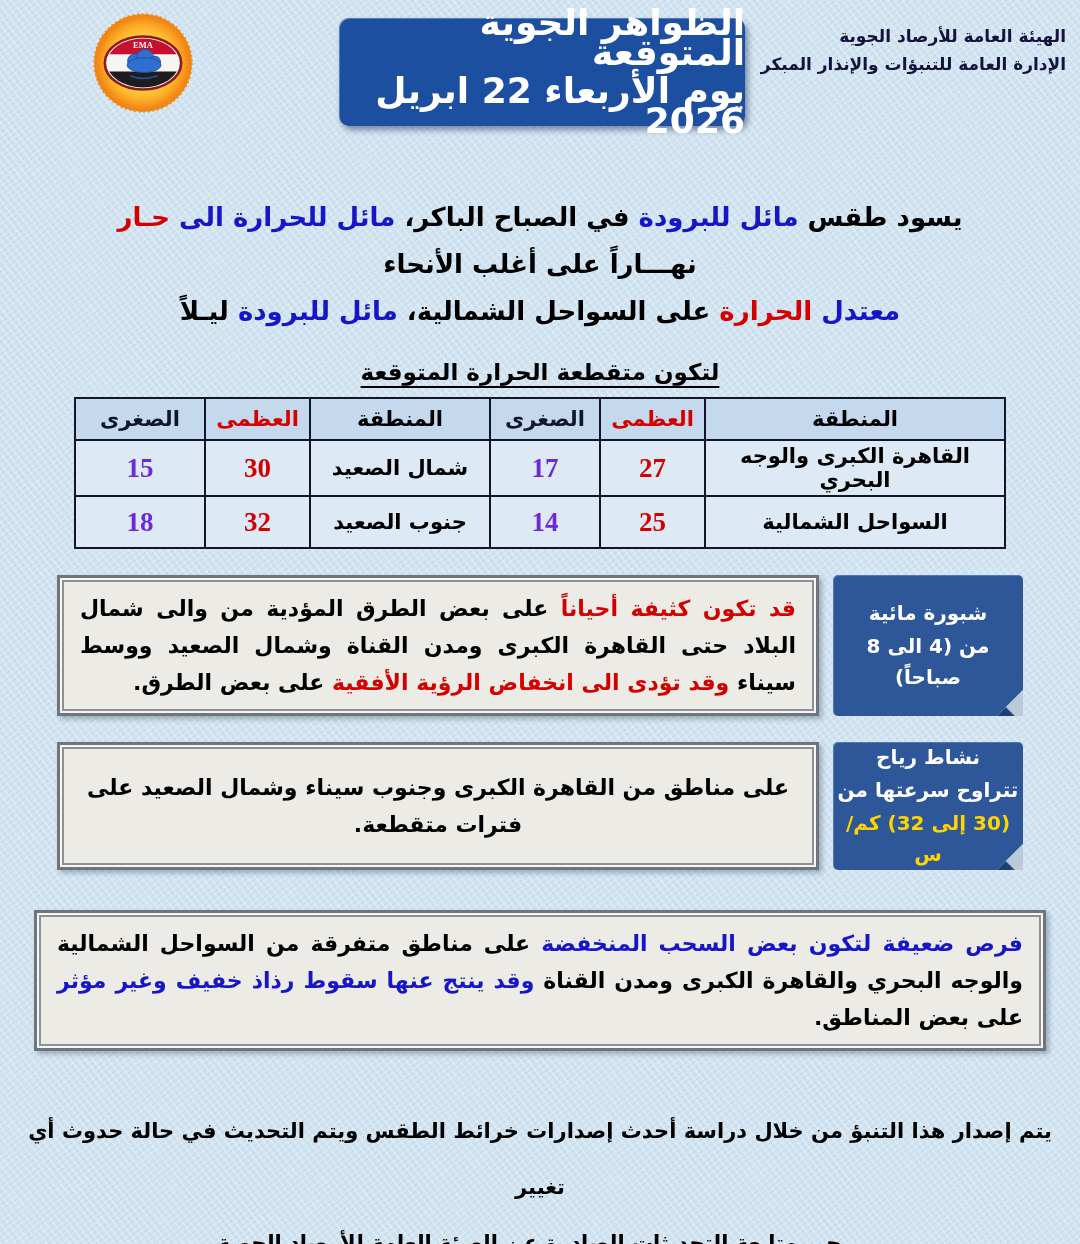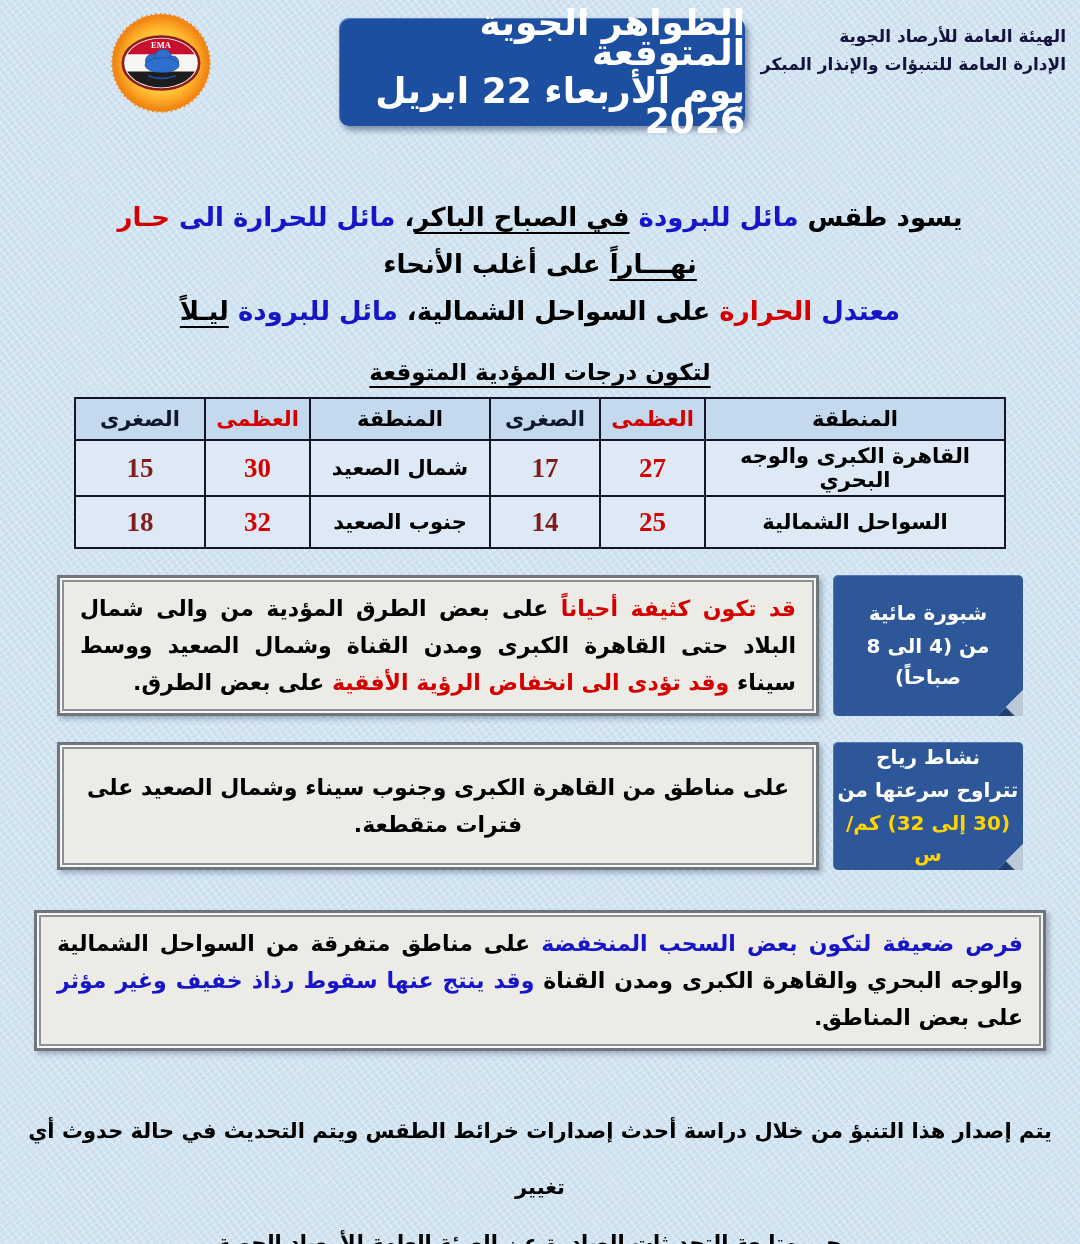--- a/index.html
+++ b/index.html
@@ -13,36 +13,36 @@
   }
   
   .top{position:relative;height:150px;}
   .org{position:absolute;top:22px;right:14px;text-align:right;font-weight:bold;
        font-size:17px;line-height:28px;color:#13133d;}
   .title-box{position:absolute;top:18px;right:335px;width:406px;height:108px;
        background:#1c4fa0;border-radius:10px;color:#fff;font-weight:bold;
        display:flex;flex-direction:column;justify-content:center;align-items:center;gap:8px;
        box-shadow:3px 4px 6px rgba(10,25,70,.45), inset 1px 1px 0 rgba(255,255,255,.25);}
   .title-box .t{font-size:36px;line-height:30px;}
-  .logo{position:absolute;top:10px;left:108px;width:106px;height:106px;}
+  .logo{position:absolute;top:10px;left:90px;width:106px;height:106px;}
   
   .intro{margin:44px 70px 0;text-align:center;font-weight:bold;font-size:26px;line-height:47px;}
   .blk{color:#000;} .red{color:#d40000;} .blu{color:#1616c8;}
-  .und{text-decoration:underline;text-decoration-thickness:2px;text-underline-offset:6px;margin-top:12px;}
+  .und{text-decoration-thickness:2px;text-underline-offset:6px;margin-top:12px;}
   
   .tbl-title{margin-top:24px;text-align:center;font-size:23px;font-weight:bold;color:#000;
        text-decoration:underline;text-decoration-thickness:2px;text-underline-offset:6px;}
   table.temp{width:930px;margin:12px auto 0;border-collapse:collapse;table-layout:fixed;
        background:#dde9f4;}
   table.temp th, table.temp td{border:2px solid #15152a;text-align:center;padding:3px 6px;}
   table.temp thead th{background:#c4d9ee;font-size:21px;height:34px;font-weight:bold;}
   th.h-region{color:#000;} th.h-max{color:#d40000;} th.h-min{color:#0f172a;}
   td.region{font-size:21px;font-weight:bold;color:#000;height:44px;}
   td.num{font-family:"Liberation Serif","DejaVu Serif",serif;font-size:27px;font-weight:bold;}
-  td.max{color:#d40000;} td.min{color:#7f1d1d;}
+  td.max{color:#d40000;} td.min{color:#6d28d9;}
   
   .sec{width:966px;margin:26px auto 0;display:flex;gap:14px;align-items:stretch;}
   .label-wrap{position:relative;flex:0 0 190px;}
   .label{width:100%;height:100%;background:#2d5799;color:#fff;font-weight:bold;
        display:flex;flex-direction:column;justify-content:center;align-items:center;gap:2px;
        text-align:center;border-radius:5px;
        clip-path:polygon(0 0,100% 0,100% calc(100% - 26px),calc(100% - 26px) 100%,0 100%);
        box-shadow:inset 1px 1px 0 rgba(255,255,255,.2);}
   .label .l{font-size:20px;line-height:31px;}
   .ylw{color:#ffd400;}
@@ -107,21 +107,21 @@
 
   <div class="intro">
     <div>
       <span class="blk">يسود طقس </span><span class="blu">مائل للبرودة </span><span class="blk und">في الصباح الباكر</span><span class="blk">، </span><span class="blu">مائل للحرارة الى </span><span class="red">حـار </span><span class="blk und">نهـــاراً</span><span class="blk"> على أغلب الأنحاء</span>
     </div>
     <div>
       <span class="blu">معتدل </span><span class="red">الحرارة </span><span class="blk">على السواحل الشمالية، </span><span class="blu">مائل للبرودة </span><span class="blk und">ليـلاً</span>
     </div>
   </div>
 
-  <div class="tbl-title">لتكون درجات المؤدية المتوقعة</div>
+  <div class="tbl-title">لتكون متقطعة الحرارة المتوقعة</div>
   <table class="temp">
     <colgroup>
       <col style="width:300px">
         <col style="width:105px">
         <col style="width:110px">
       <col style="width:180px">
         <col style="width:105px">
         <col style="width:130px">
     </colgroup>
     <thead>

